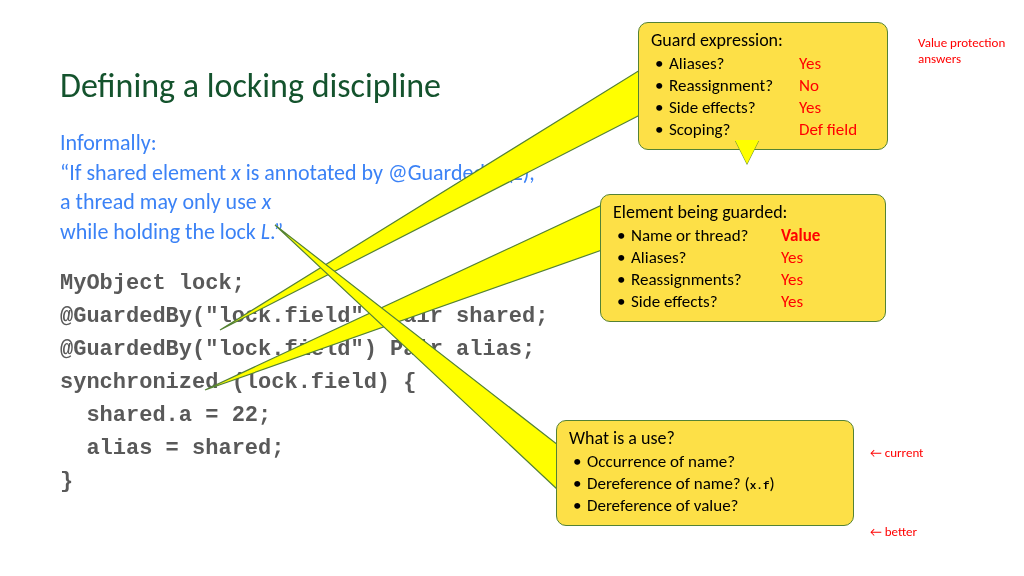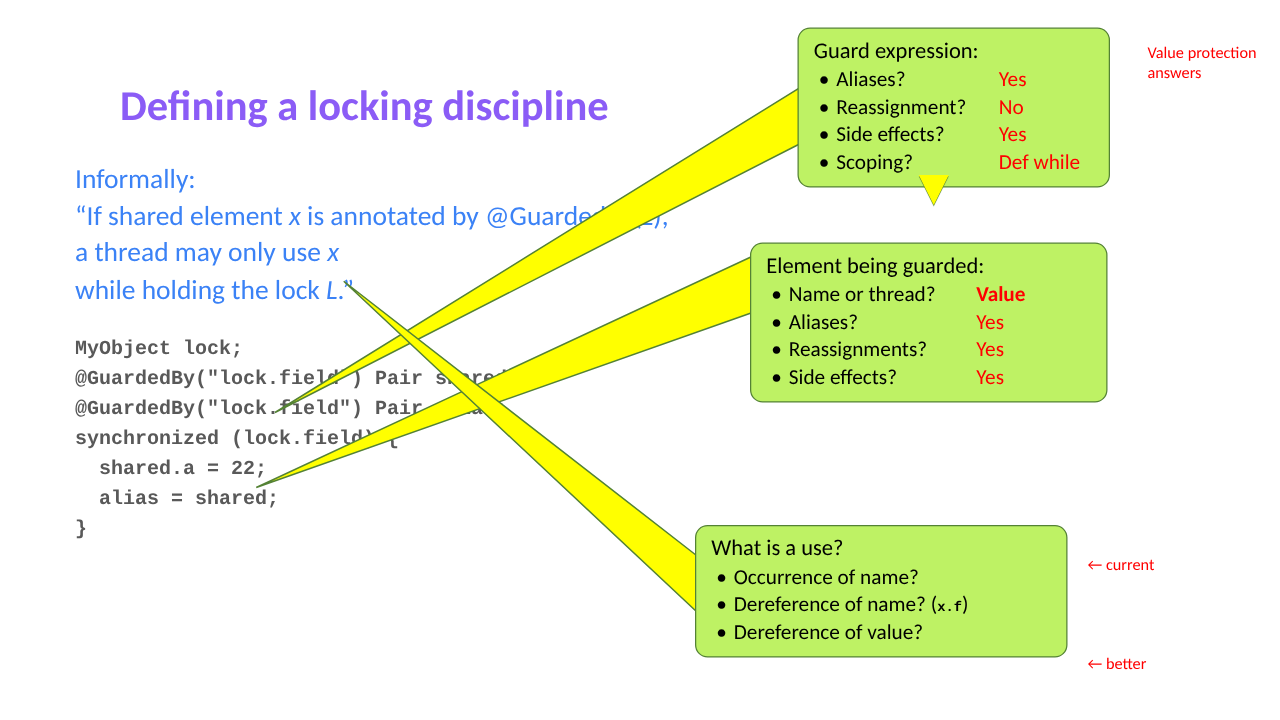--- a/index.html
+++ b/index.html
@@ -6,44 +6,43 @@
   body {
     width: 1024px;
     height: 576px;
     font-family: Calibri, Arial, sans-serif;
     background: #fff;
     position: relative;
     overflow: hidden;
   }
   .slide { position: relative; width: 100%; height: 100%; padding: 30px 60px; }
   .title {
-    color: #8b5cf6;
+    color: #14532d;
     font-size: 34px;
-    font-weight: 700;
+    font-weight: 400;
     margin-top: 35px;
     margin-bottom: 22px;
-    margin-left: 36px;
   }
   .body-text {
     color: #3b82f6;
     font-size: 22px;
     line-height: 1.35;
   }
   .body-text .italic { font-style: italic; }
   .code-block {
     font-family: "Courier New", monospace;
     color: #595959;
-    font-size: 16px;
+    font-size: 22px;
     font-weight: bold;
     line-height: 1.5;
     margin-top: 20px;
   }
   .callout {
     position: absolute;
-    background: #bef264;
+    background: #fde047;
     border: 1.5px solid #548235;
     border-radius: 10px;
     padding: 6px 12px 8px 12px;
     font-size: 17px;
     color: #000;
     z-index: 10;
   }
   .callout .hdr { font-size: 18px; }
   .callout ul { list-style: none; padding-left: 18px; margin-top: 2px; }
   .callout li { position: relative; line-height: 1.3; white-space: nowrap; }
@@ -120,21 +119,21 @@
   </div>
 
 </div>
 
 <div class="callout c1">
   <div class="hdr">Guard expression:</div>
   <ul>
     <li><span class="lbl">Aliases?</span><span class="ans-red">Yes</span></li>
     <li><span class="lbl">Reassignment?</span><span class="ans-red">No</span></li>
     <li><span class="lbl">Side effects?</span><span class="ans-red">Yes</span></li>
-    <li><span class="lbl">Scoping?</span><span class="ans-red">Def while</span></li>
+    <li><span class="lbl">Scoping?</span><span class="ans-red">Def field</span></li>
   </ul>
 </div>
 <div class="tail tail1"></div>
 
 <div class="callout c2">
   <div class="hdr">Element being guarded:</div>
   <ul>
     <li><span class="lbl">Name or thread?</span><span class="ans-red ans-bold">Value</span></li>
     <li><span class="lbl">Aliases?</span><span class="ans-red">Yes</span></li>
     <li><span class="lbl">Reassignments?</span><span class="ans-red">Yes</span></li>

